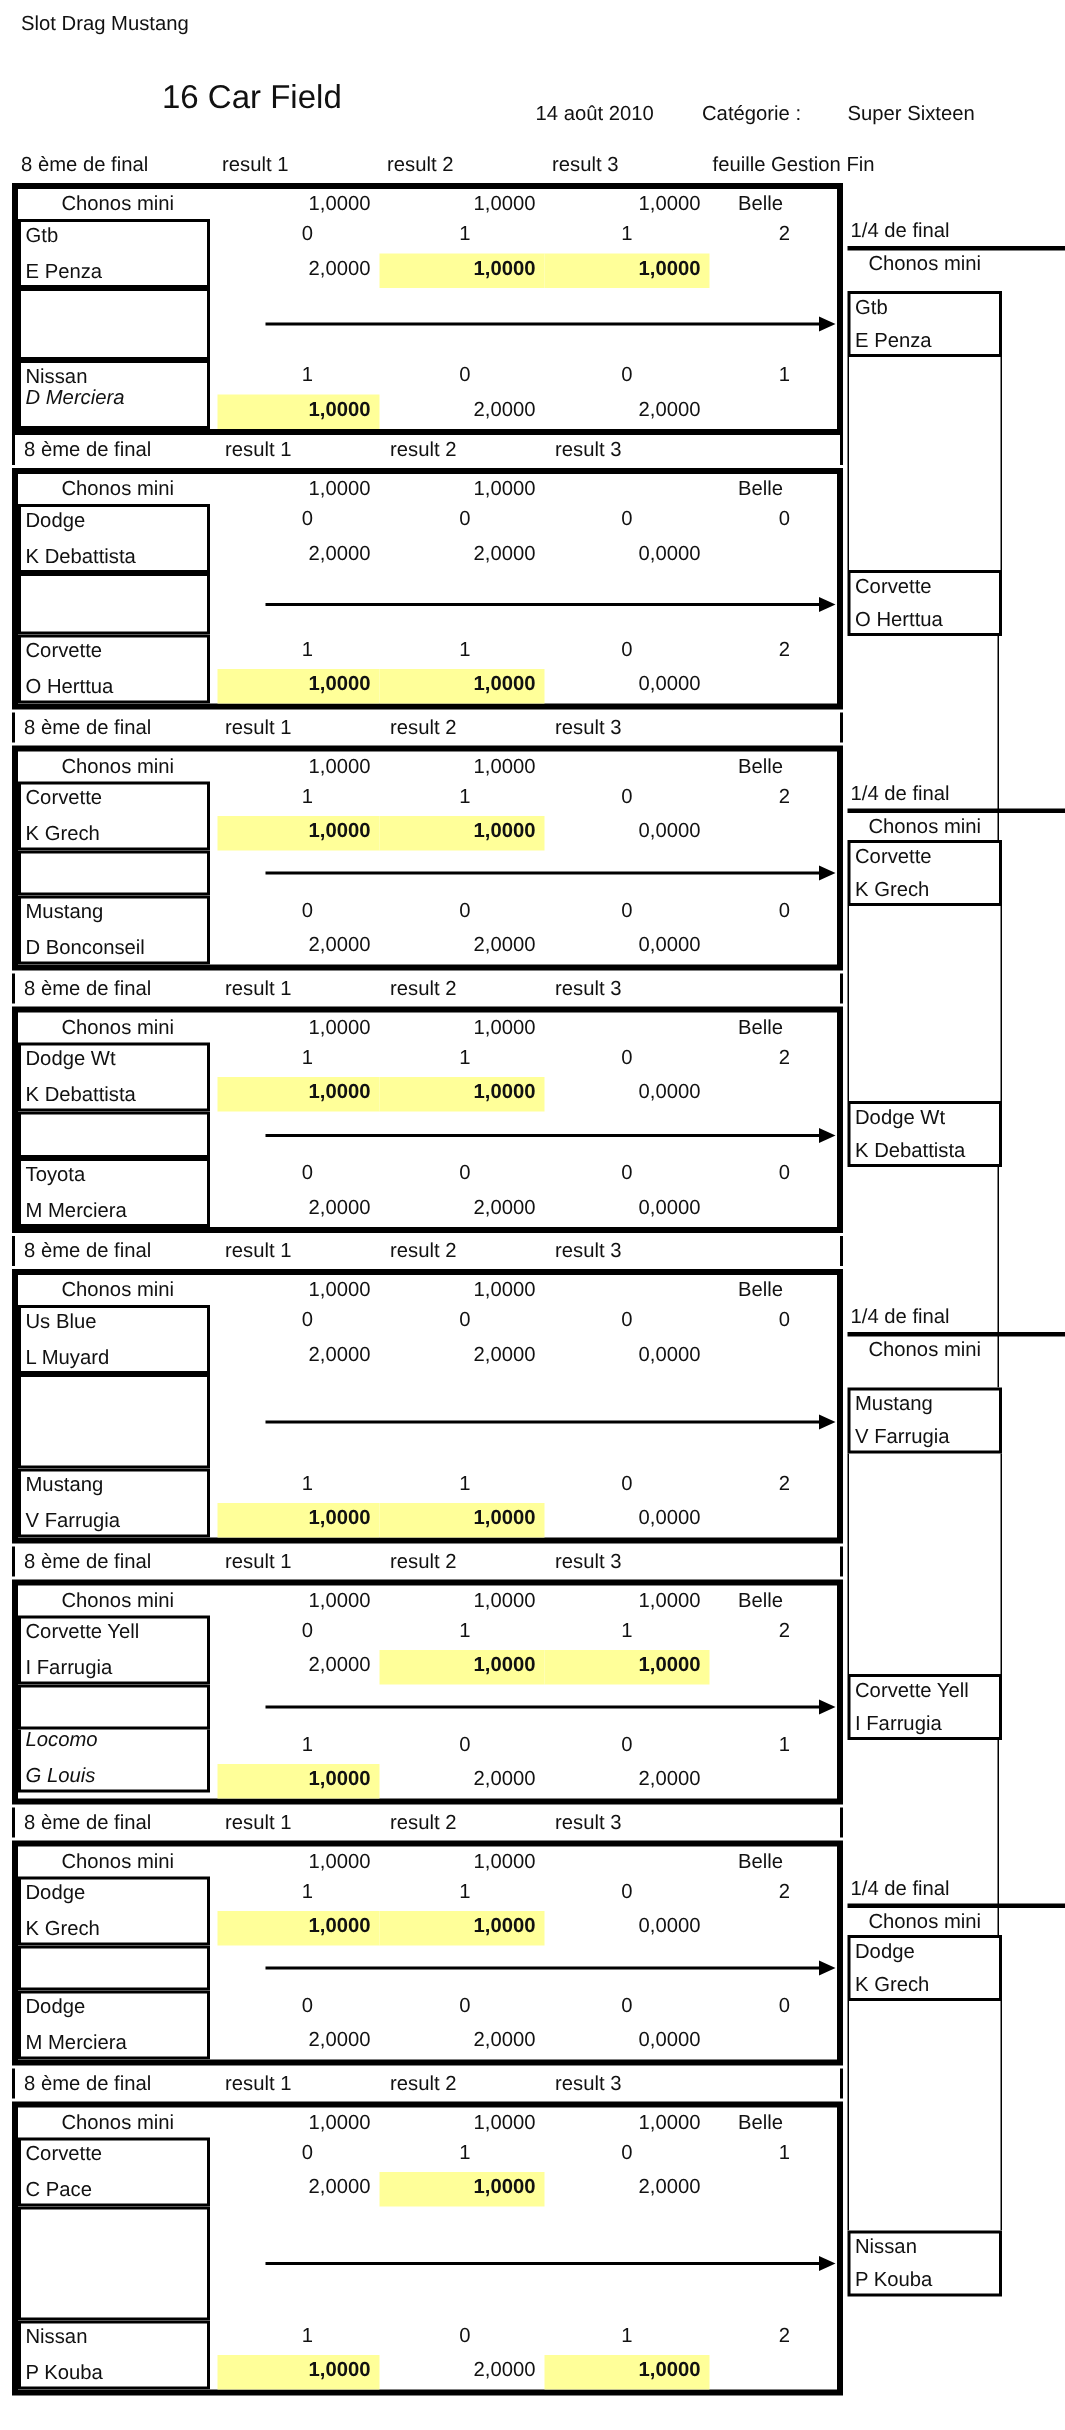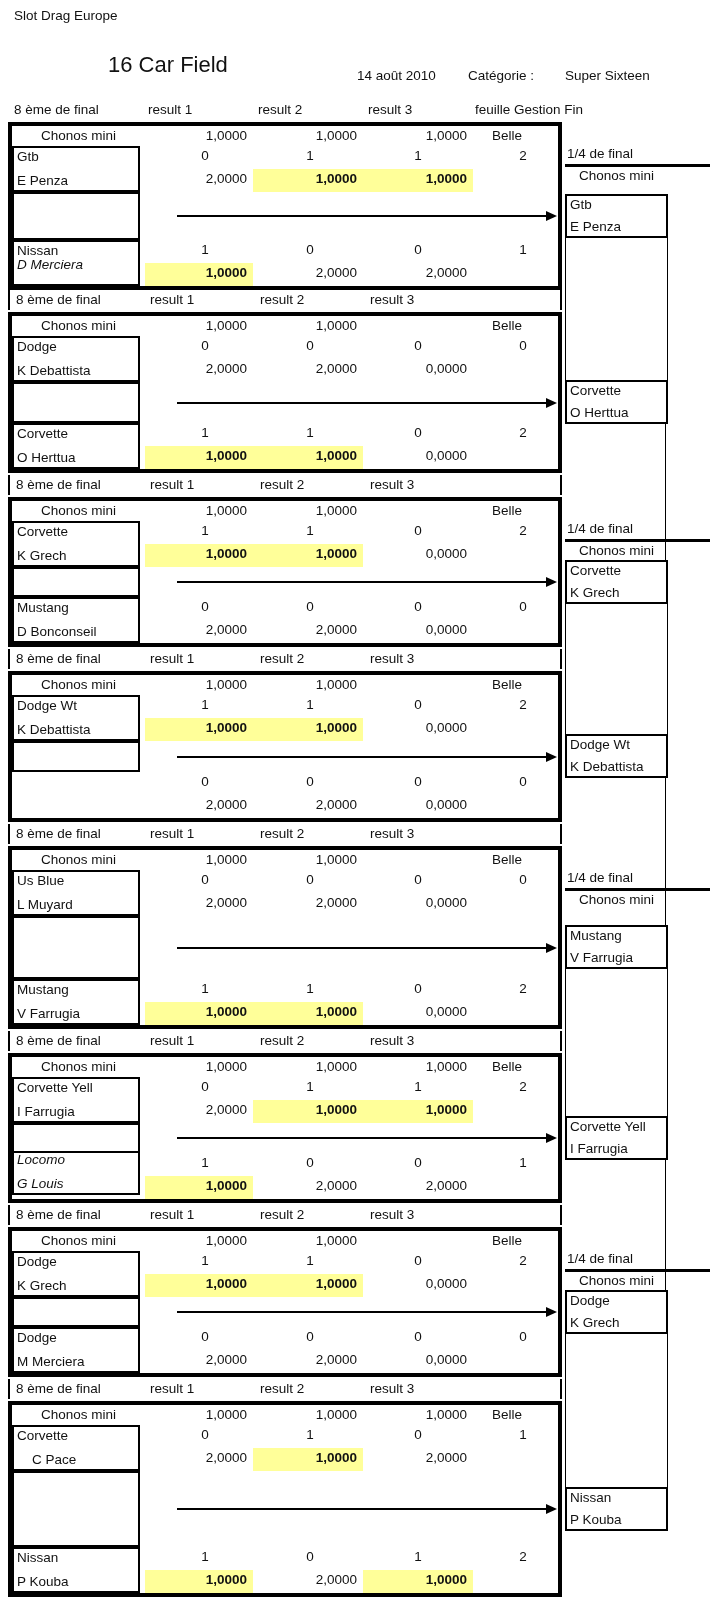--- a/index.html
+++ b/index.html
@@ -34,21 +34,21 @@
     position:absolute;width:0;height:0;
     border-left:11px solid #000;border-top:5px solid transparent;border-bottom:5px solid transparent;
   }
   .vline{position:absolute;width:1px;background:#000;}
   .hline{position:absolute;height:3px;background:#000;}
 </style>
 </head>
 <body>
 
 <div id="page">
-  <span class="abs t13" style="left:14px;top:8px;">Slot Drag Europe</span>
+  <span class="abs t13" style="left:14px;top:8px;">Slot Drag Mustang</span>
   <span class="abs t21" style="left:108px;top:52px;">16 Car Field</span>
   <span class="abs t13" style="left:357px;top:68px;">14 août 2010</span>
   <span class="abs t13" style="left:468px;top:68px;">Catégorie :</span>
   <span class="abs t13" style="left:565px;top:68px;">Super Sixteen</span>
 
   <div id="bracket-left">
       <div class="hdrstrip" style="top: 100px;">
         <div class="abs t13" style="left: 6px; top: 2px;">8 ème de final</div>
         <div class="abs t13" style="left: 140px; top: 2px;">result 1</div>
         <div class="abs t13" style="left: 250px; top: 2px;">result 2</div>
@@ -185,20 +185,24 @@
           <div class="abs t13" style="left: 3px; top: 1px;">Dodge Wt</div>
           <div class="abs t13" style="left: 3px; bottom: 1px;">K Debattista</div>
         </div>
         <div class="abs t13 ctr" style="left: 163px; top: 22px; width: 60px;">1</div>
         <div class="abs t13 ctr" style="left: 268px; top: 22px; width: 60px;">1</div>
         <div class="abs t13 ctr" style="left: 376px; top: 22px; width: 60px;">0</div>
         <div class="abs t13 ctr" style="left: 479px; top: 22px; width: 64px;">2</div>
         <div class="abs t13 rgt bold" style="left: 140px; top: 45px; width: 95px;">1,0000</div>
         <div class="abs t13 rgt bold" style="left: 250px; top: 45px; width: 95px;">1,0000</div>
         <div class="abs t13 rgt" style="left: 360px; top: 45px; width: 95px;">0,0000</div>
+        <div class="namebox" style="top: 97px; height: 42px;">
+          <div class="abs t13" style="left: 3px; top: 1px;">Toyota</div>
+          <div class="abs t13" style="left: 3px; bottom: 1px;">M Merciera</div>
+        </div>
         <div class="abs t13 ctr" style="left: 163px; top: 99px; width: 60px;">0</div>
         <div class="abs t13 ctr" style="left: 268px; top: 99px; width: 60px;">0</div>
         <div class="abs t13 ctr" style="left: 376px; top: 99px; width: 60px;">0</div>
         <div class="abs t13 ctr" style="left: 479px; top: 99px; width: 64px;">0</div>
         <div class="abs t13 rgt" style="left: 140px; top: 122px; width: 95px;">2,0000</div>
         <div class="abs t13 rgt" style="left: 250px; top: 122px; width: 95px;">2,0000</div>
         <div class="abs t13 rgt" style="left: 360px; top: 122px; width: 95px;">0,0000</div>
         <div class="namebox" style="top: 66px; height: 27px;"></div>
         <div class="arrowline" style="left: 165px; top: 80.5px; width: 370px;"></div>
         <div class="arrowhead" style="left: 534px; top: 76.5px;"></div>
@@ -330,21 +334,21 @@
       </div>
       <div class="block" style="top: 1401px; height: 188px;">
         <div class="abs t13 ctr" style="left: 0px; top: 2px; width: 133px;">Chonos mini</div>
         <div class="abs t13 rgt" style="left: 140px; top: 2px; width: 95px;">1,0000</div>
         <div class="abs t13 rgt" style="left: 250px; top: 2px; width: 95px;">1,0000</div>
         <div class="abs t13 rgt" style="left: 360px; top: 2px; width: 95px;">1,0000</div>
         <div class="abs t13 ctr" style="left: 460px; top: 2px; width: 70px;">Belle</div>
         <div class="hl" style="left: 241px; top: 43px; width: 110px; background: rgb(255, 255, 153);"></div>
         <div class="namebox" style="top: 20px; height: 42px;">
           <div class="abs t13" style="left: 3px; top: 1px;">Corvette</div>
-          <div class="abs t13" style="left: 18px; bottom: 1px;">C Pace</div>
+          <div class="abs t13" style="left: 3px; bottom: 1px;">C Pace</div>
         </div>
         <div class="abs t13 ctr" style="left: 163px; top: 22px; width: 60px;">0</div>
         <div class="abs t13 ctr" style="left: 268px; top: 22px; width: 60px;">1</div>
         <div class="abs t13 ctr" style="left: 376px; top: 22px; width: 60px;">0</div>
         <div class="abs t13 ctr" style="left: 479px; top: 22px; width: 64px;">1</div>
         <div class="abs t13 rgt" style="left: 140px; top: 45px; width: 95px;">2,0000</div>
         <div class="abs t13 rgt bold" style="left: 250px; top: 45px; width: 95px;">1,0000</div>
         <div class="abs t13 rgt" style="left: 360px; top: 45px; width: 95px;">2,0000</div>
         <div class="hl" style="left: 133px; top: 165px; width: 108px; background: rgb(255, 255, 153);"></div>
         <div class="hl" style="left: 351px; top: 165px; width: 110px; background: rgb(255, 255, 153);"></div>

